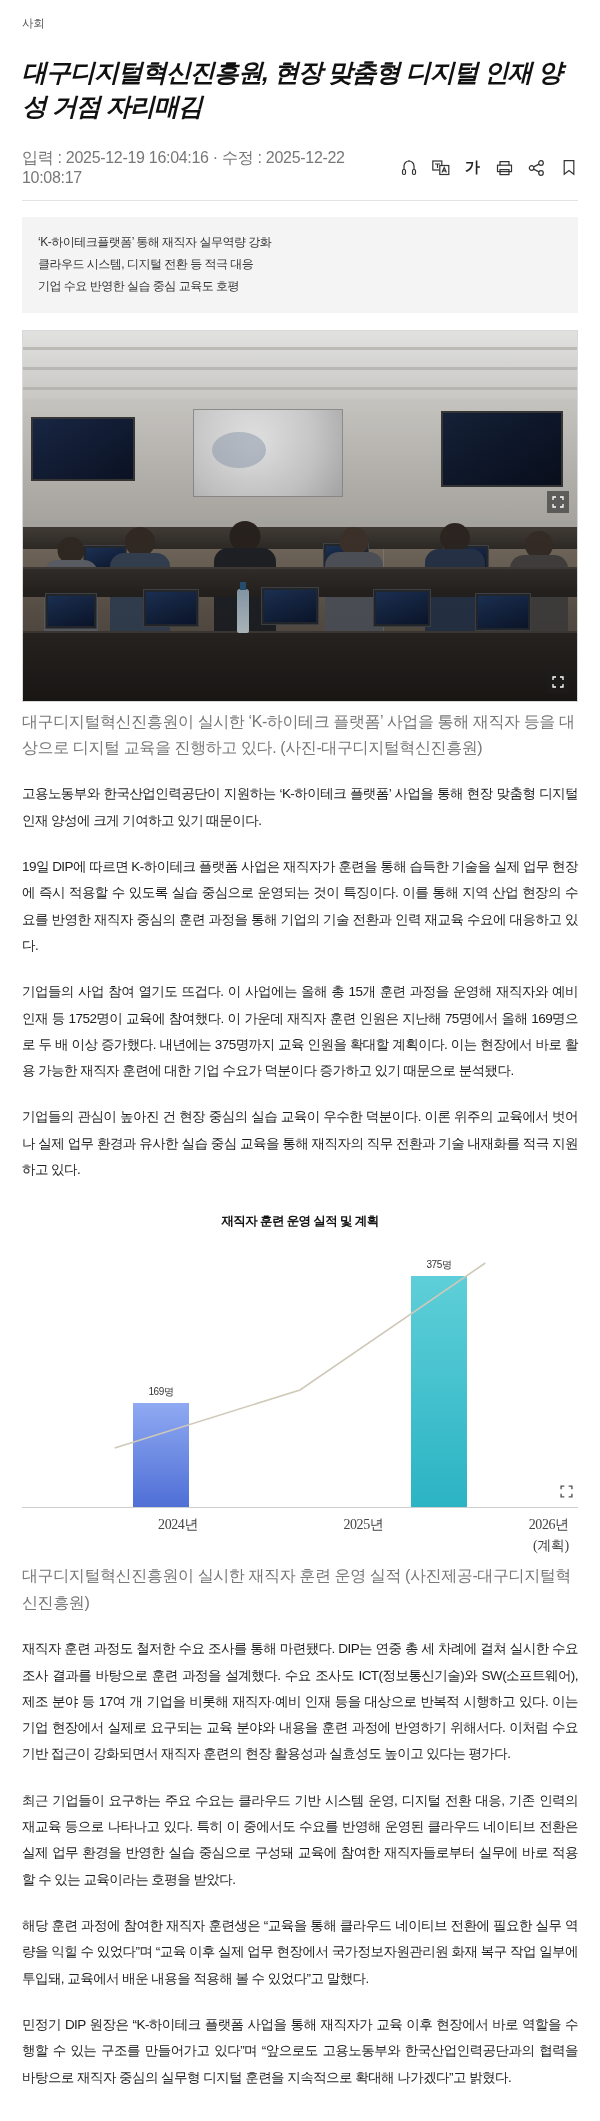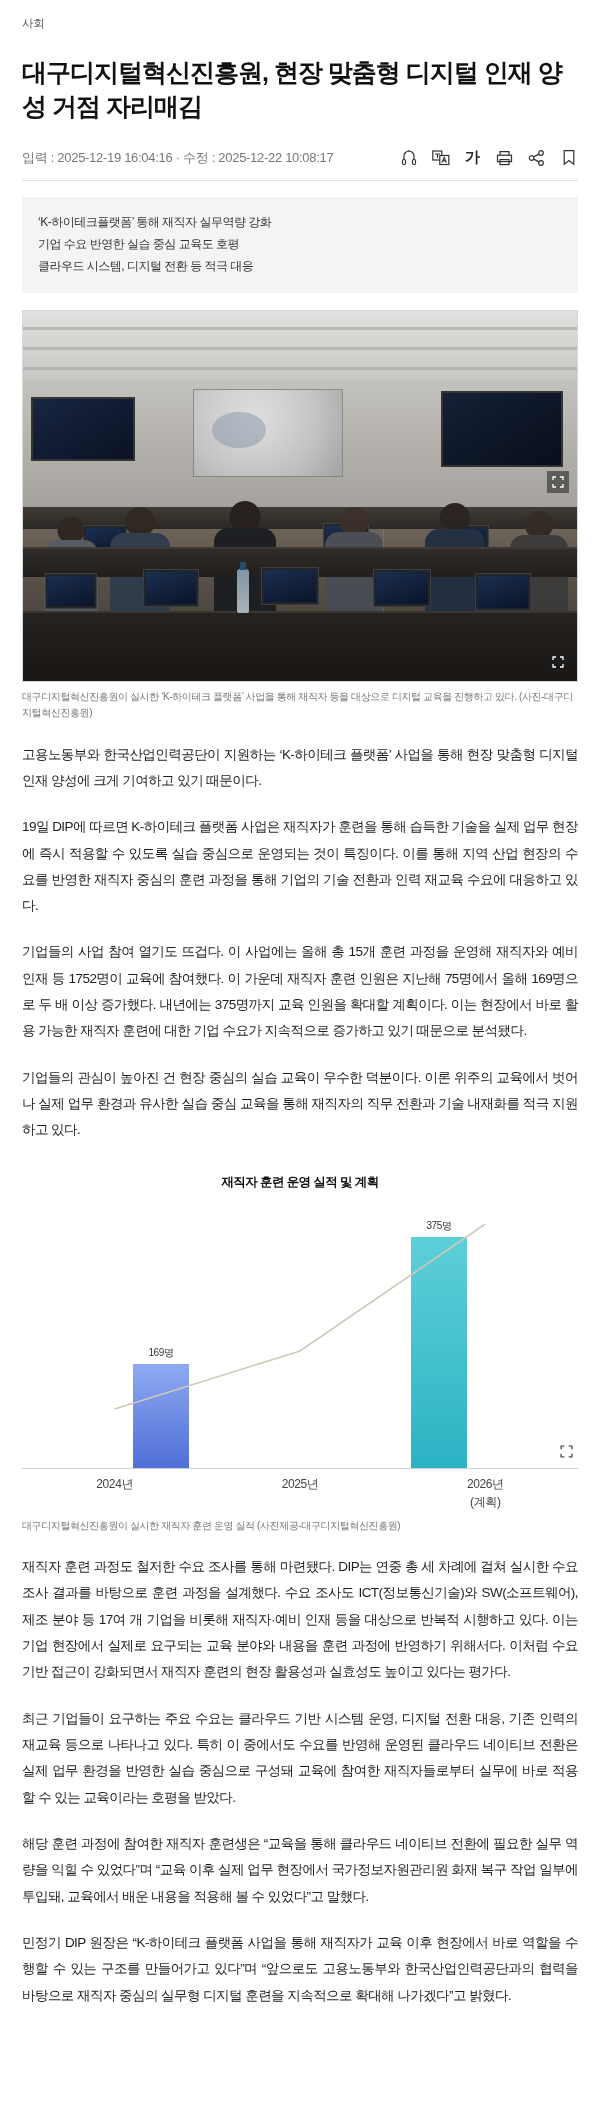--- a/index.html
+++ b/index.html
@@ -21,39 +21,40 @@
     letter-spacing: -0.3px;
   }
 
   .headline {
     font-size: 25px;
     font-weight: bold;
     line-height: 1.35;
     letter-spacing: -1px;
     padding: 8px 22px 0 22px;
     color: #111;
+    font-style: italic;
   }
 
   .byline {
     display: flex;
     align-items: baseline;
     gap: 7px;
     padding: 22px 22px 0 22px;
     font-size: 12px;
   }
   .byline .reporter { font-weight: bold; color: #111; letter-spacing: -0.4px; }
   .byline .email { color: #555; font-size: 11.5px; }
 
   .meta-row {
     display: flex;
     align-items: center;
     justify-content: space-between;
     padding: 8px 22px 0 22px;
   }
-  .dates { font-size: 13px; color: #777; letter-spacing: -0.3px; }
+  .dates { font-size: 16px; color: #777; letter-spacing: -0.3px; }
   .tools { display: flex; align-items: center; gap: 13px; }
   .tool { width: 19px; height: 19px; display: flex; align-items: center; justify-content: center; color: #333; }
   .tool svg { display: block; }
   .tool-text { font-size: 15px; font-weight: bold; color: #222; }
 
   .divider { height: 1px; background: #e3e3e3; margin: 13px 22px 0 22px; }
 
   .summary {
     margin: 16px 22px 0 22px;
     background: #f4f4f4;
@@ -159,21 +160,21 @@
     position: absolute; right: 8px; bottom: 8px;
     width: 22px; height: 22px;
     background: rgba(30,30,30,.55);
     display: flex; align-items: center; justify-content: center;
   }
   .expand-btn svg { display:block; }
   .expand-btn.mid { bottom: 188px; }
 
   .caption {
     margin: 7px 22px 0 22px;
-    font-size: 10px;
+    font-size: 16px;
     line-height: 1.65;
     color: #777;
     letter-spacing: -0.4px;
   }
 
   .body-text {
     margin: 20px 22px 0 22px;
     font-size: 13.5px;
     line-height: 1.95;
     letter-spacing: -0.55px;
@@ -206,22 +207,23 @@
     width: 56px;
     background: linear-gradient(#8fa9f2, #4f6fd6);
   }
   .bar.teal { background: linear-gradient(#5ecfd8, #2bb3c4); }
   .trend { position: absolute; inset: 0; pointer-events: none; }
   .x-axis {
     display: flex; justify-content: space-around;
     margin-top: 6px;
   }
   .x-tick {
-    width: 30%; text-align: center; font-size: 12px; color: #444; line-height: 1.5;
+    width: 30%; text-align: right; font-size: 14px; color: #444; line-height: 1.5;
     letter-spacing: -0.4px;
+    font-family: Liberation Serif, serif;
   }
   .chart-expand {
     position: absolute; right: 2px; bottom: 6px; width: 20px; height: 20px;
     display:flex; align-items:center; justify-content:center;
   }
 </style>
 </head>
 <body>
 
 <div class="page">
@@ -282,22 +284,22 @@
         </svg>
       </div>
 
     </div>
   </div>
 
   <div class="divider"></div>
 
   <div class="summary">
     <div>‘K-하이테크플랫폼’ 통해 재직자 실무역량 강화</div>
+    <div>클라우드 시스템, 디지털 전환 등 적극 대응</div>
     <div>기업 수요 반영한 실습 중심 교육도 호평</div>
-    <div>클라우드 시스템, 디지털 전환 등 적극 대응</div>
   </div>
 
   <div class="photo-wrap">
     <div class="photo">
       <div class="scene">
         <div class="ceiling">
           <div class="ceil-line" style="top:16px"></div>
           <div class="ceil-line" style="top:36px"></div>
           <div class="ceil-line" style="top:56px"></div>
         </div>
@@ -380,21 +382,21 @@
           <path d="M1 4 V1 h3 M8 1 h3 v3 M11 8 v3 h-3 M4 11 H1 V8"></path>
         </svg>
       </div>
     </div>
   </div>
 
   <div class="caption">대구디지털혁신진흥원이 실시한 ‘K-하이테크 플랫폼’ 사업을 통해 재직자 등을 대상으로 디지털 교육을 진행하고 있다. (사진-대구디지털혁신진흥원)</div>
 
   <p class="body-text">고용노동부와 한국산업인력공단이 지원하는 ‘K-하이테크 플랫폼’ 사업을 통해 현장 맞춤형 디지털 인재 양성에 크게 기여하고 있기 때문이다.</p>
   <p class="body-text">19일 DIP에 따르면 K-하이테크 플랫폼 사업은 재직자가 훈련을 통해 습득한 기술을 실제 업무 현장에 즉시 적용할 수 있도록 실습 중심으로 운영되는 것이 특징이다. 이를 통해 지역 산업 현장의 수요를 반영한 재직자 중심의 훈련 과정을 통해 기업의 기술 전환과 인력 재교육 수요에 대응하고 있다.</p>
-  <p class="body-text">기업들의 사업 참여 열기도 뜨겁다. 이 사업에는 올해 총 15개 훈련 과정을 운영해 재직자와 예비 인재 등 1752명이 교육에 참여했다. 이 가운데 재직자 훈련 인원은 지난해 75명에서 올해 169명으로 두 배 이상 증가했다. 내년에는 375명까지 교육 인원을 확대할 계획이다. 이는 현장에서 바로 활용 가능한 재직자 훈련에 대한 기업 수요가 지속적으로 증가하고 있기 때문으로 분석됐다.</p>
+  <p class="body-text">기업들의 사업 참여 열기도 뜨겁다. 이 사업에는 올해 총 15개 훈련 과정을 운영해 재직자와 예비 인재 등 1752명이 교육에 참여했다. 이 가운데 재직자 훈련 인원은 지난해 75명에서 올해 169명으로 두 배 이상 증가했다. 내년에는 375명까지 교육 인원을 확대할 계획이다. 이는 현장에서 바로 활용 가능한 재직자 훈련에 대한 기업 수요가 덕분이다 증가하고 있기 때문으로 분석됐다.</p>
   <p class="body-text">기업들의 관심이 높아진 건 현장 중심의 실습 교육이 우수한 덕분이다. 이론 위주의 교육에서 벗어나 실제 업무 환경과 유사한 실습 중심 교육을 통해 재직자의 직무 전환과 기술 내재화를 적극 지원하고 있다.</p>
 
   <div class="chart-block">
     <div class="chart-title">재직자 훈련 운영 실적 및 계획</div>
     <div class="chart-area">
       <div class="bars">
         <div class="bar-col">
           <div class="bar-val">169명</div>
           <div class="bar" id="bar1" style="height: 104px; background: linear-gradient(rgb(143, 169, 242), rgb(79, 111, 214));"></div>
         </div>

